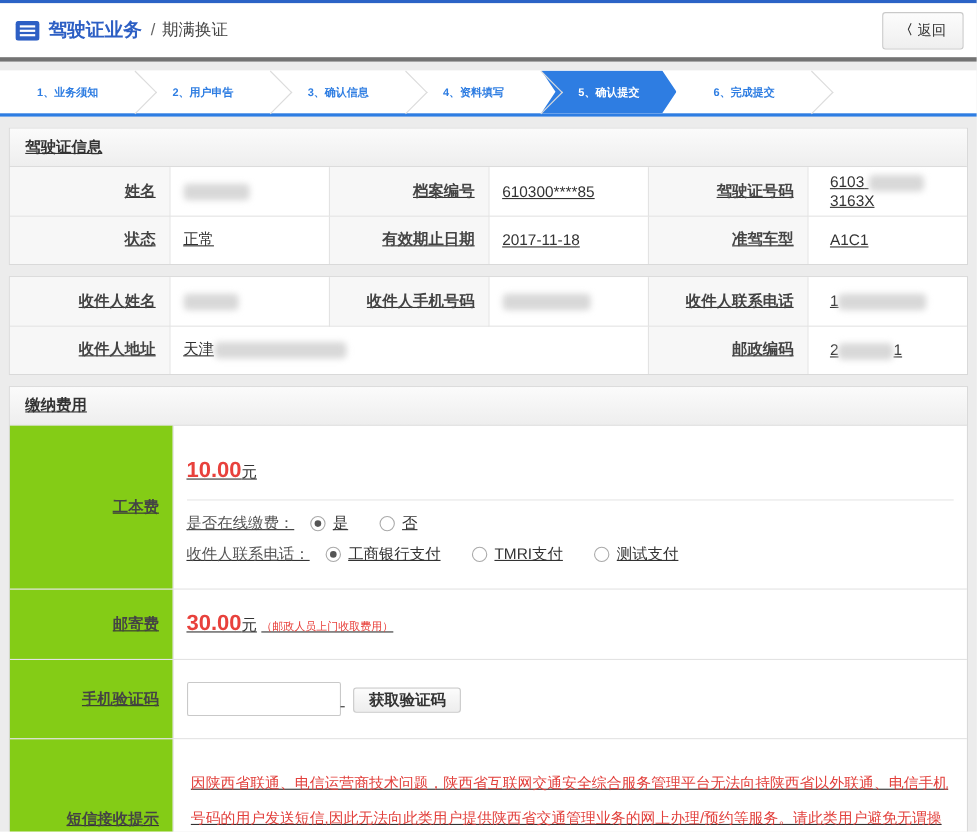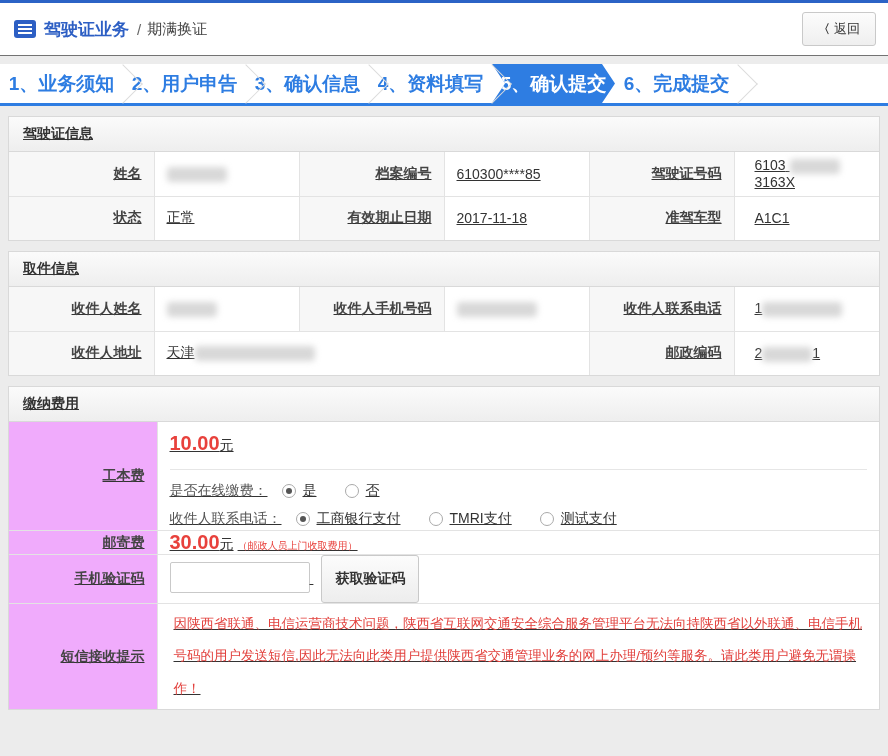--- a/index.html
+++ b/index.html
@@ -7,41 +7,41 @@
   body {
     font-family:"Liberation Sans","DejaVu Sans",sans-serif;
     background:#ececec; color:#333; font-size:14px;
     width:888px; height:756px; overflow:hidden;
   }
   .topline { height:3px; background:#2b63c6; }
 
   
   .header {
     background:#fff; height:53px; display:flex; align-items:center;
-    padding:0 12px 0 14px; border-bottom:1px solid #737373;justify-content:center;
+    padding:0 12px 0 14px; border-bottom:4px solid #737373;justify-content:center;
   }
   .doc-icon { width:22px; height:18px; margin-right:8px; flex:0 0 auto; }
   .page-title { color:#2d5fc4; font-size:17px; font-weight:bold; }
   .crumb-sep { color:#666; margin:0 6px 0 8px; font-size:15px; }
   .crumb { color:#444; font-size:15px; }
   .back-btn {
     margin-left:auto; background:linear-gradient(#fcfcfc,#efefef);
     border:1px solid #c9c9c9; border-radius:3px; padding:7px 15px;
     font-size:13px; color:#333; cursor:pointer; display:flex; align-items:center; gap:4px;
   }
   .back-btn .chev { font-weight:bold; font-size:12px; }
 
   
   .steps {
     background:#fff; height:42px; display:flex; margin-top:8px;
     border-bottom:3px solid #2e7de2; position:relative;
   }
   .step {
     width:123px; display:flex; align-items:center; justify-content:center;
-    color:#2e7de2; font-size:19px; font-weight:bold; position:relative; cursor:pointer;
+    color:#2e7de2; font-size:10px; font-weight:bold; position:relative; cursor:pointer;
   }
   .step::after {
     content:""; position:absolute; right:-14px; top:50%; width:27px; height:27px;
     margin-top:-14px; border-top:1px solid #dcdcdc; border-right:1px solid #dcdcdc;
     transform:rotate(45deg); z-index:2; pointer-events:none;
   }
   .step.active {
     background:#2e7de2; color:#fff; z-index:1;
     clip-path:polygon(0 0, calc(100% - 13px) 0, 100% 50%, calc(100% - 13px) 100%, 0 100%, 13px 50%);
   }
@@ -63,22 +63,22 @@
   table.info tr td:last-child { border-right:none;padding-left:20px; }
   table.info tr:first-child td { border-top:none; }
   table.info tr:last-child td { border-bottom:none; }
 
   .blur { display:inline-block; height:15px; border-radius:4px; background:#d8d8d8; filter:blur(3px); vertical-align:middle; }
   .blur.w60 { width:60px; } .blur.w80 { width:80px; }
   .blur.w120 { width:120px; } .blur.w50 { width:50px; }
 
   
   table.pay { width:100%; border-collapse:collapse; table-layout:fixed; }
-  table.pay td { border:1px solid #e3e3e3; padding:0 12px; font-size:14px; vertical-align:middle; }
-  table.pay td.lbl { background:#f0abfc; text-align:right; font-weight:bold; color:#444; width:148px; }
+  table.pay td { border:1px solid #e3e3e3; padding:20px 12px; font-size:14px; vertical-align:middle; }
+  table.pay td.lbl { background:#84cc16; text-align:right; font-weight:bold; color:#444; width:148px; }
   table.pay tr td:first-child { border-left:none; }
   table.pay tr td:last-child { border-right:none; }
   table.pay tr:first-child td { border-top:none; }
   table.pay tr:last-child td { border-bottom:none; }
 
   .amount { color:#e8413c; font-weight:bold; font-size:20px; }
   .unit { color:#333; font-size:14px; font-weight:normal; }
   .fee-note { color:#e8413c; font-size:10px; margin-left:4px; }
   .fee-top { padding:10px 0 14px 0; }
   .q-block { border-top:1px solid #e6e6e6; padding-top:12px; }
@@ -92,21 +92,21 @@
   }
   .radio.checked::after {
     content:""; position:absolute; left:3px; top:3px; right:3px; bottom:3px;
     background:#555; border-radius:50%;
   }
   .code-input {
     width:140px; height:31px; border:1px solid #c9c9c9; border-radius:2px;
     padding:0 8px; font-size:14px; font-family:inherit;
   }
   .code-btn {
-    height:48px; margin-left:8px; background:linear-gradient(#fcfcfc,#ededed);
+    height:23px; margin-left:8px; background:linear-gradient(#fcfcfc,#ededed);
     border:1px solid #c9c9c9; border-radius:3px; padding:0 13px; font-size:14px;
     font-weight:bold; color:#333; cursor:pointer; vertical-align:middle; font-family:inherit;text-align:right;
   }
   .notice { color:#e2403c; font-size:13.5px; line-height:2.4; padding:4px 4px; }
 </style>
 </head>
 <body>
 
 <div class="topline"></div>
 
@@ -153,21 +153,20 @@
       <td class="lbl">有效期止日期</td>
       <td class="val">2017-11-18</td>
       <td class="lbl">准驾车型</td>
       <td class="val">A1C1</td>
     </tr>
   </tbody>
     </table>
 </div>
 
 <div class="card">
-  <div class="sec-header">取件信息</div>
   <table class="info">
     <tbody>
         <tr>
       <td class="lbl">收件人姓名</td>
       <td class="val"><span class="blur w50"></span></td>
       <td class="lbl">收件人手机号码</td>
       <td class="val"><span class="blur w80"></span></td>
       <td class="lbl">收件人联系电话</td>
       <td class="val"><span>1</span><span class="blur w80"></span></td>
     </tr>

